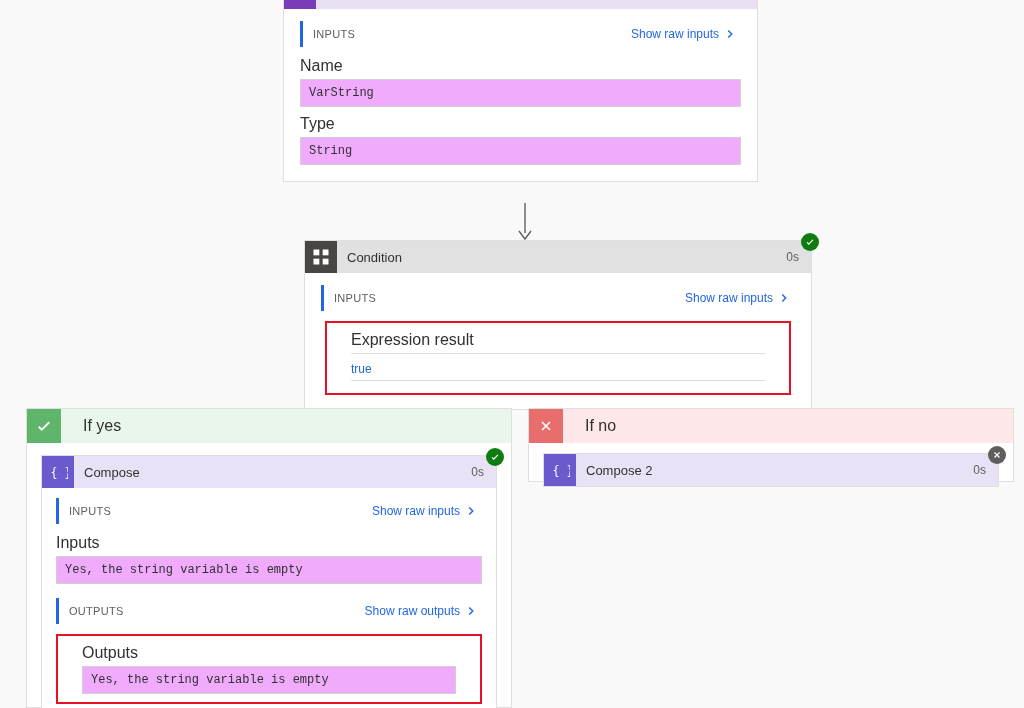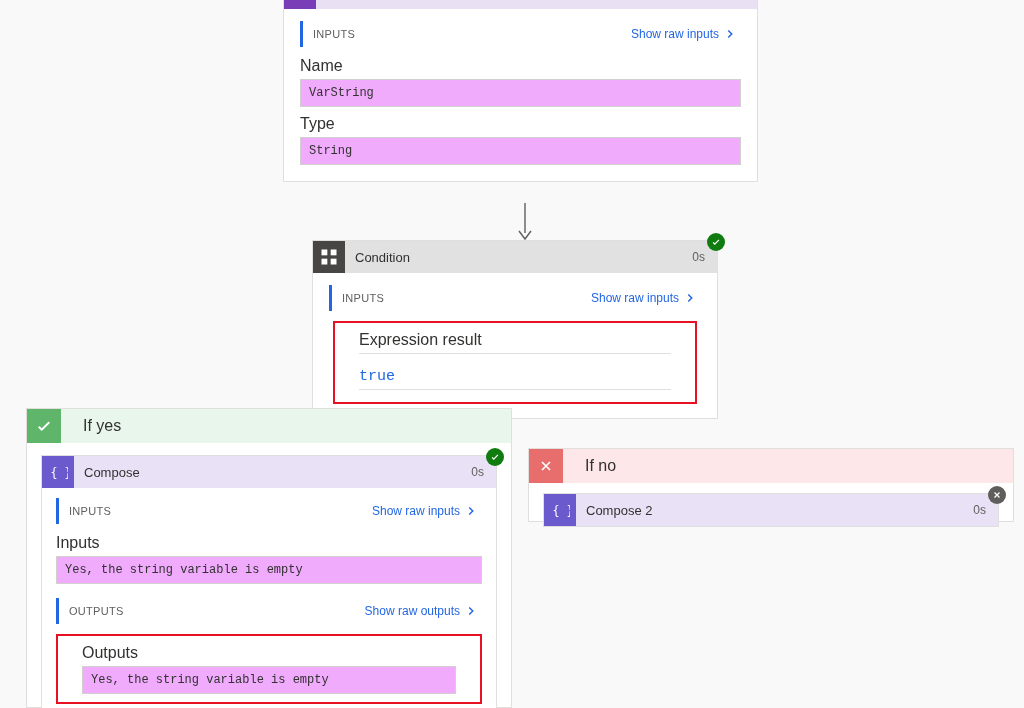--- a/index.html
+++ b/index.html
@@ -12,45 +12,45 @@
   .header-icon svg { width: 20px; height: 20px; }
   .header-title { flex: 1; padding-left: 10px; font-size: 13px; }
   .header-time { padding: 0 12px; font-size: 12px; color: #605e5c; }
   .body { padding: 12px 16px 16px 16px; }
   .section-row { display: flex; align-items: center; justify-content: space-between; border-left: 3px solid #2266e3; padding: 6px 4px 6px 10px; margin-bottom: 10px; }
   .section-row .sec-label { font-size: 11px; letter-spacing: .3px; color: #605e5c; }
   .raw-link { display: flex; align-items: center; color: #2266e3; font-size: 12px; cursor: pointer; }
   .raw-link svg { margin-left: 4px; }
   .field-label { font-size: 16px; color: #323130; margin-top: 8px; margin-bottom: 4px; }
   .field-box { border: 1px solid #d2d0ce; padding: 6px 8px; font-family: 'Courier New', monospace; font-size: 12px; color: #323130; background: #f0abfc; }
-  .field-plain { font-family: Liberation Mono, monospace; font-size: 15px; margin-top: 14px; }
+  .field-plain { font-family: Liberation Sans, sans-serif; font-size: 12px; margin-top: 8px; }
   .highlight-red { border: 2px solid #e81123; padding: 8px 24px; margin: 6px 4px 2px 4px; }
   .hr-thin { border-top: 1px solid #e1dfdd; margin: 4px 0; }
 
   
   .init-card { position: absolute; left: 283px; top: -24px; width: 475px; }
   .init-header { background: #e9e0f4; }
   .init-icon { background: #7a3db8; }
 
   
   .arrow-down { position: absolute; left: 518px; top: 203px; }
 
   
-  .cond-card { position: absolute; left: 312px; top: 240px; width: 406px; }
+  .cond-card { position: absolute; left: 304px; top: 240px; width: 508px; }
   .cond-header { background: #e1e1e1; }
   .cond-icon { background: #484644; }
   .status-badge { position: absolute; width: 18px; height: 18px; border-radius: 50%; display: flex; align-items: center; justify-content: center; }
   .status-success { background: #107c10; right: -8px; top: -8px; }
   .status-skip { background: #605e5c; right: -8px; top: -8px; }
   .status-badge svg { width: 10px; height: 10px; }
 
   
   .branch { position: absolute; border: 1px solid #e1dfdd; background: #fff; }
   .branch-yes { left: 26px; top: 408px; width: 486px; height: 300px; }
-  .branch-no  { left: 528px; top: 408px; width: 486px; height: 74px; margin-top: 40px; }
+  .branch-no  { left: 528px; top: 408px; width: 486px; height: 74px; }
   .branch-head { height: 34px; display: flex; align-items: center; }
   .branch-yes .branch-head { background: #e9f6ec; }
   .branch-no  .branch-head { background: #fde7e9; }
   .branch-head-icon { width: 34px; height: 34px; display: flex; align-items: center; justify-content: center; }
   .branch-yes .branch-head-icon { background: #5fb66b; }
   .branch-no  .branch-head-icon { background: #e86d6d; }
   .branch-head-label { padding-left: 22px; font-size: 16px; }
   .branch-body { padding: 12px 14px; }
 
   

